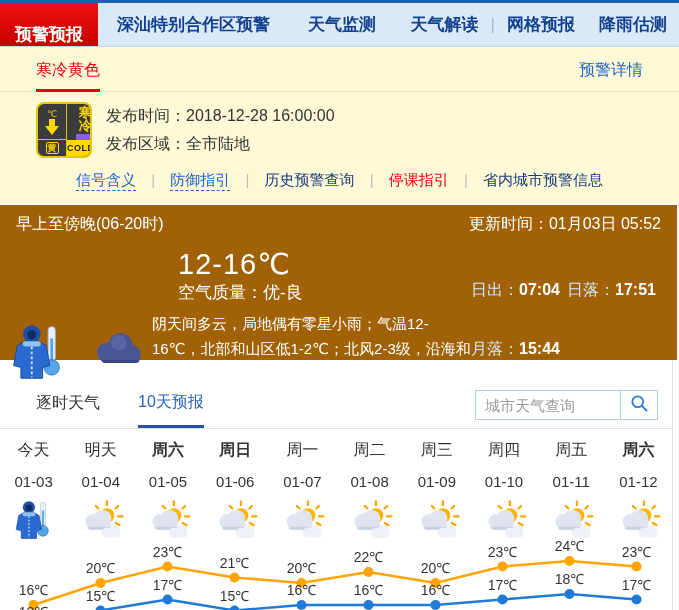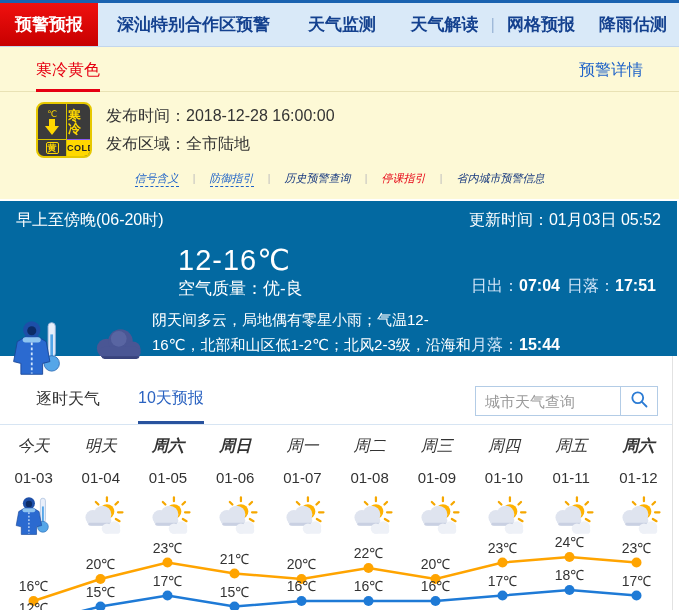--- a/index.html
+++ b/index.html
@@ -10,21 +10,21 @@
   }
 
   
   .topnav {
     height:47px; background:#d9e9f8; border-top:3px solid #1a62b0;
     border-bottom:1px solid #c3d6ec; display:flex; align-items:stretch;
     font-size:17px; font-weight:bold;
   }
   .topnav .red-tab {
     background:linear-gradient(#f0100f,#c70000); color:#fff;
-    display:flex; align-items:center; padding:0 15px; cursor:pointer;
+    display:flex; align-items:flex-end; padding:0 15px; cursor:pointer;
   }
   .topnav .nav-link {
     display:flex; align-items:center; padding:0 19px; color:#14418f; cursor:pointer;
   }
   .topnav .right-links { margin-left:auto; display:flex; align-items:center; padding-right:0; }
   .topnav .right-links .nav-link { padding:0 12px; }
   .topnav .sep { color:#9fb9d9; font-weight:normal; }
 
   
   .alert-section { background:#fdf9d6; padding-bottom:4px; }
@@ -42,37 +42,37 @@
   .alert-badge {
     width:56px; height:56px; background:#3b3b3b; border:2px solid #e6c800;
     border-radius:8px; display:grid; grid-template-columns:29px 1fr; grid-template-rows:1fr 16px;
     overflow:hidden; flex:none;
   }
   .ab-tl { border-right:1px solid #d8c400; border-bottom:1px solid #d8c400;
     display:flex; flex-direction:column; align-items:center; justify-content:center; }
   .ab-degree { color:#ffd800; font-size:9px; line-height:10px; }
   .ab-stem { width:6px; height:7px; background:#ffd800; }
   .ab-tri { width:0; height:0; border-left:7px solid transparent; border-right:7px solid transparent; border-top:9px solid #ffd800; }
-  .ab-tr { border-bottom:1px solid #8b5cf6; display:flex; align-items:center; justify-content:flex-start; }
+  .ab-tr { border-bottom:6px solid #8b5cf6; display:flex; align-items:center; justify-content:center;margin-left:9px; }
   .ab-name { width:15px; color:#ffd800; font-size:13px; line-height:13px; font-weight:bold; word-break:break-all; text-align:center; }
   .ab-bl { border-right:1px solid #d8c400; display:flex; align-items:center; justify-content:center; }
   .ab-level { color:#ffd800; font-size:9px; font-weight:bold; border:1px solid #ffd800; line-height:10px; padding:0 1px; border-radius:2px; }
   .ab-br { background:#ffd800; display:flex; align-items:center; justify-content:center; }
   .ab-cold { color:#222; font-size:9px; font-weight:bold; letter-spacing:0.5px; }
 
   .alert-meta { margin-left:14px; font-size:16px; line-height:28px; color:#333; }
 
-  .alert-links { text-align:center; padding:7px 0 9px; font-size:11px;font-style:italic; }
+  .alert-links { text-align:center; padding:7px 0 9px; font-size:15px; }
   .alert-links .sep { color:#bdbdbd; margin:0 11px; }
   .lk-dotted { color:#1e62c8; border-bottom:1px dashed #1e62c8; padding-bottom:2px; cursor:pointer; }
   .lk-navy { color:#16387f; cursor:pointer; }
   .lk-red { color:#e60012; cursor:pointer; }
 
   
-  .blue-section { margin-top:2px; background:#0369a1; height:155px; width:677px; color:#fff; }
+  .blue-section { margin-top:2px; background:#a16207; height:155px; width:677px; color:#fff; }
   .blue-band { display:flex; justify-content:space-between; padding:9px 16px 4px; font-size:16px; }
   .blue-body { display:flex; padding:8px 14px 0 10px; }
   .cur-icons { width:136px; flex:none; display:flex; align-items:flex-end; padding-top:6px; }
   .cur-icons .trans { font-size:15px; margin:0 1px 6px 1px; }
   .cloud-svg { margin-bottom:14px; margin-left:4px; }
   .cur-main { flex:1; padding-left:6px; }
   .temp-line { display:flex; align-items:baseline;flex-direction:column; }
   .temp-big { font-size:29px; letter-spacing:1px; }
   .air { font-size:17px; margin-left:26px; }
   .cur-desc { font-size:15px; line-height:25px; margin-top:7px; max-width:338px; }
@@ -89,21 +89,21 @@
   .searchbox input {
     width:146px; height:30px; border:1px solid #b3cce6; padding:0 9px;
     font-size:15px; color:#333; outline:none; font-family:inherit;
   }
   .searchbox input::placeholder { color:#9a9a9a; }
   .search-btn { width:38px; height:30px; border:1px solid #b3cce6; margin-left:-1px; background:#fff;
     display:flex; align-items:center; justify-content:center; cursor:pointer; }
 
   .days-row { display:flex; padding-top:11px; }
   .day-col { flex:1; text-align:center; cursor:pointer; }
-  .day-name { font-size:16px; color:#333;font-style:italic; }
+  .day-name { font-size:16px; color:#333; }
   .day-name.bold { font-weight:bold; }
   .day-date { font-size:15px; color:#333; margin-top:12px; }
   .day-icon { margin-top:9px; height:42px; display:flex; align-items:center; justify-content:center; }
 
   .chart-wrap { width:679px; }
   .pt-label { font-size:14px; fill:#333; font-family:"Liberation Sans",sans-serif; }
 </style>
 </head>
 <body>
 

